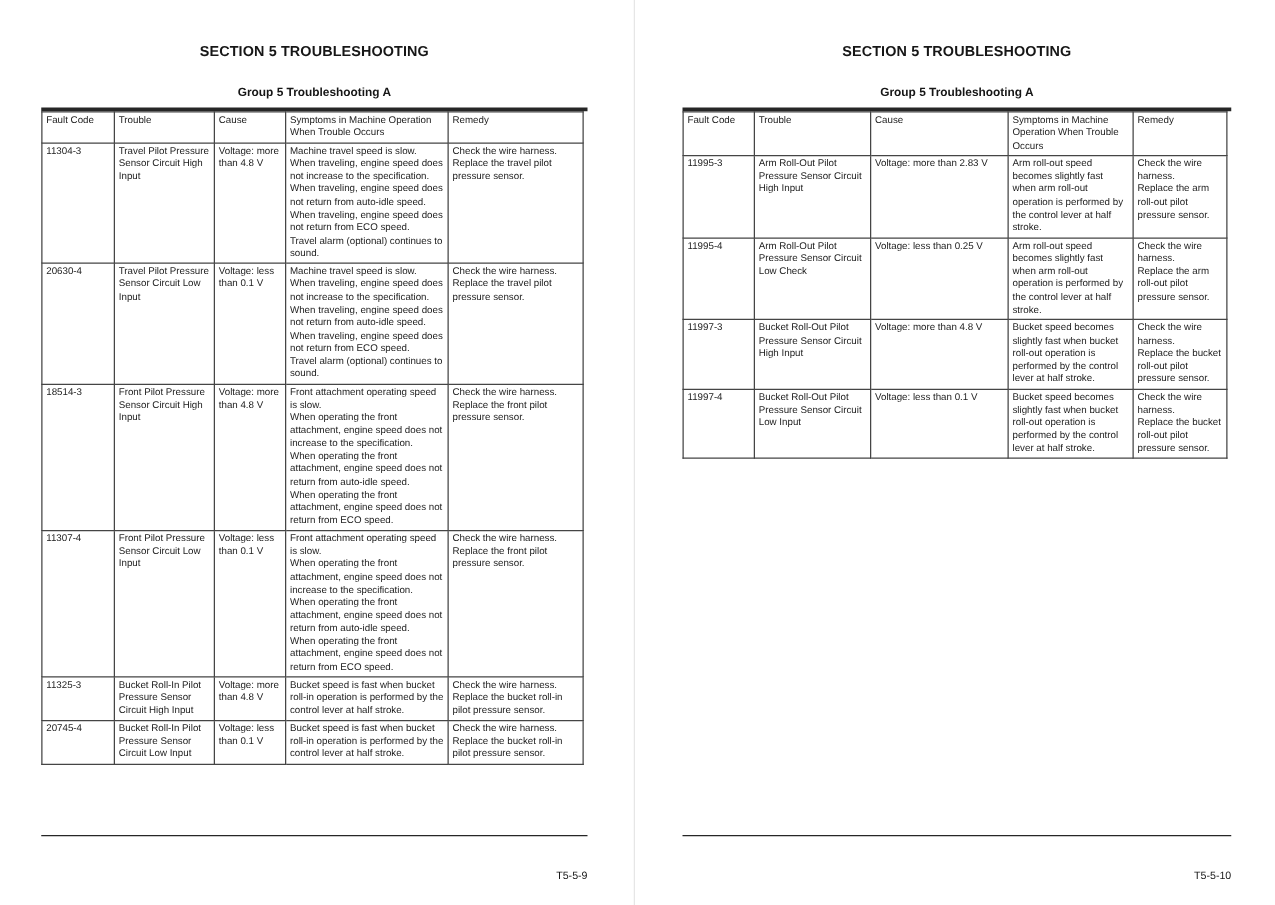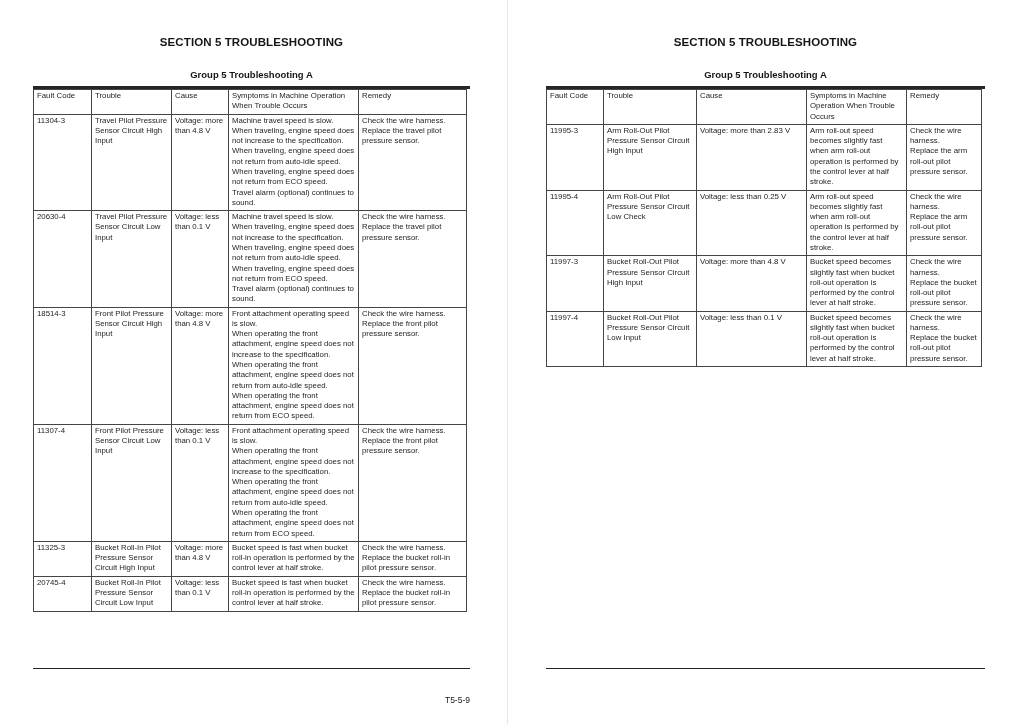--- a/index.html
+++ b/index.html
@@ -237,14 +237,15 @@
           <td>Bucket Roll-Out Pilot Pressure Sensor Circuit Low Input</td>
           <td>Voltage: less than 0.1 V</td>
           <td class="pre">Bucket speed becomes slightly fast when bucket roll-out operation is performed by the control lever at half stroke.</td>
           <td class="pre">Check the wire harness.
 Replace the bucket roll-out pilot pressure sensor.</td>
         </tr>
       </tbody>
     </table>
 
     <div class="footer-rule"></div>
+    <div class="page-number">T5-5-10</div>
   </div>
 </div>
 
 </body></html>

